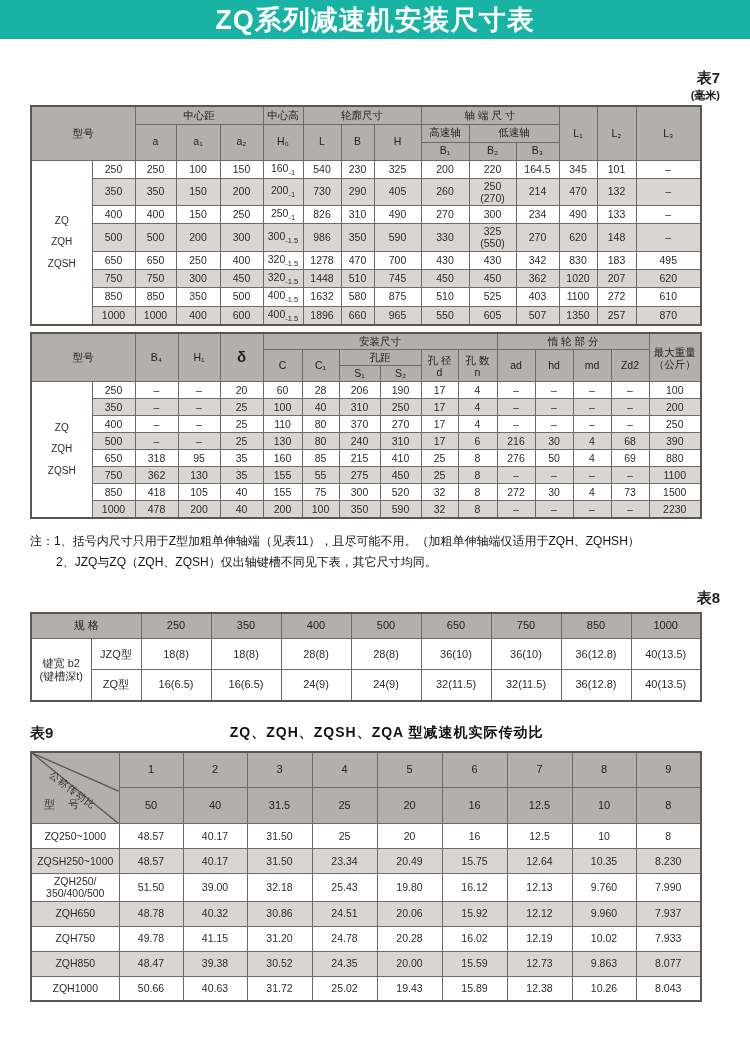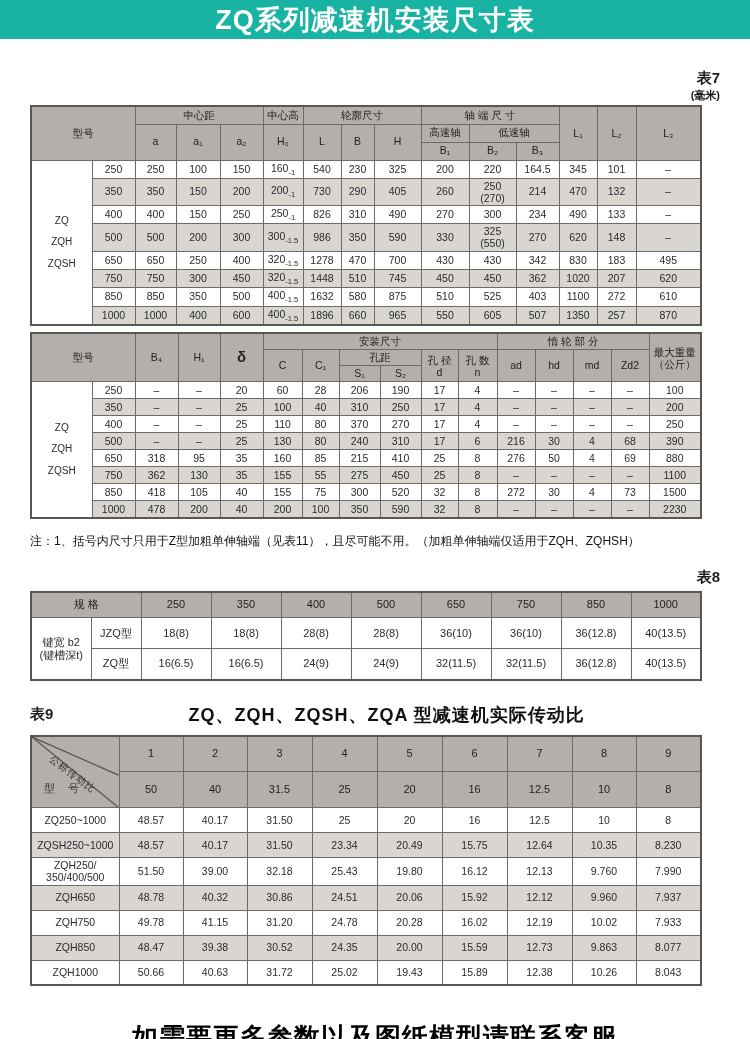--- a/index.html
+++ b/index.html
@@ -45,21 +45,21 @@
   .two-line{white-space:normal;line-height:1.15;}
   .t7 thead th{height:18px;}
   .t7b{margin-top:6px;}
   .notes{margin-top:12px;font-size:12px;font-weight:400;color:#141414;line-height:1.75;}
   .notes .note-line2{padding-left:26px;}
   .t8-section{margin-top:16px;}
   .t8 thead th{height:26px;font-size:11px;}
   .t8 tbody td{height:31px;font-size:11px;}
   .t9-caption{display:flex;align-items:center;margin-top:22px;margin-bottom:8px;}
   .t9-caption .tbl-label{flex:0 0 auto;}
-  .t9-title{flex:1;text-align:center;font-size:18px;font-weight:bold;color:#111;letter-spacing:1px;}
+  .t9-title{flex:1;text-align:center;font-size:14px;font-weight:bold;color:#111;letter-spacing:1px;}
   .t9 thead th{height:36px;font-size:11px;}
   .t9 tbody td{height:25px;font-size:10.5px;}
   .t9 tbody td.row-label{white-space:normal;line-height:1.15;}
   .diag-cell{position:relative;padding:0;background:var(--head-bg);}
   .diag-cell svg{position:absolute;inset:0;width:100%;height:100%;}
   .diag-top{
     position:absolute;left:22px;top:16px;
     font-size:10px;transform:rotate(37deg);transform-origin:left top;
     letter-spacing:1px;color:#333;
   }
@@ -468,20 +468,21 @@
             <td>–</td>
             <td>–</td>
             <td>–</td>
             <td>2230</td>
           </tr>
         </tbody>
     </table>
 
     <div class="notes">
       <div class="note-line1">注：1、括号内尺寸只用于Z型加粗单伸轴端（见表11），且尽可能不用。（加粗单伸轴端仅适用于ZQH、ZQHSH）</div>
+      <div class="note-line2">2、JZQ与ZQ（ZQH、ZQSH）仅出轴键槽不同见下表，其它尺寸均同。</div>
     </div>
 
     <div class="t8-section">
       <div class="tbl-caption-row" style="margin-top:0;margin-bottom:4px;">
         <span class="tbl-label">表8</span>
       </div>
       <table class="t8">
         <colgroup>
           <col style="width:60px">
             <col style="width:50px">

